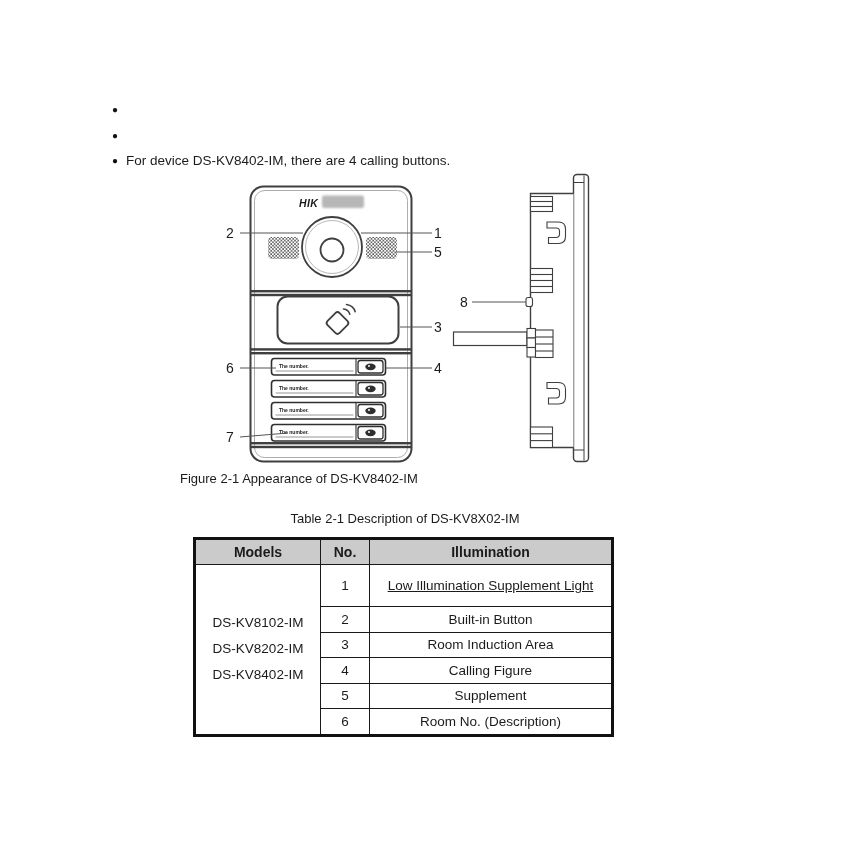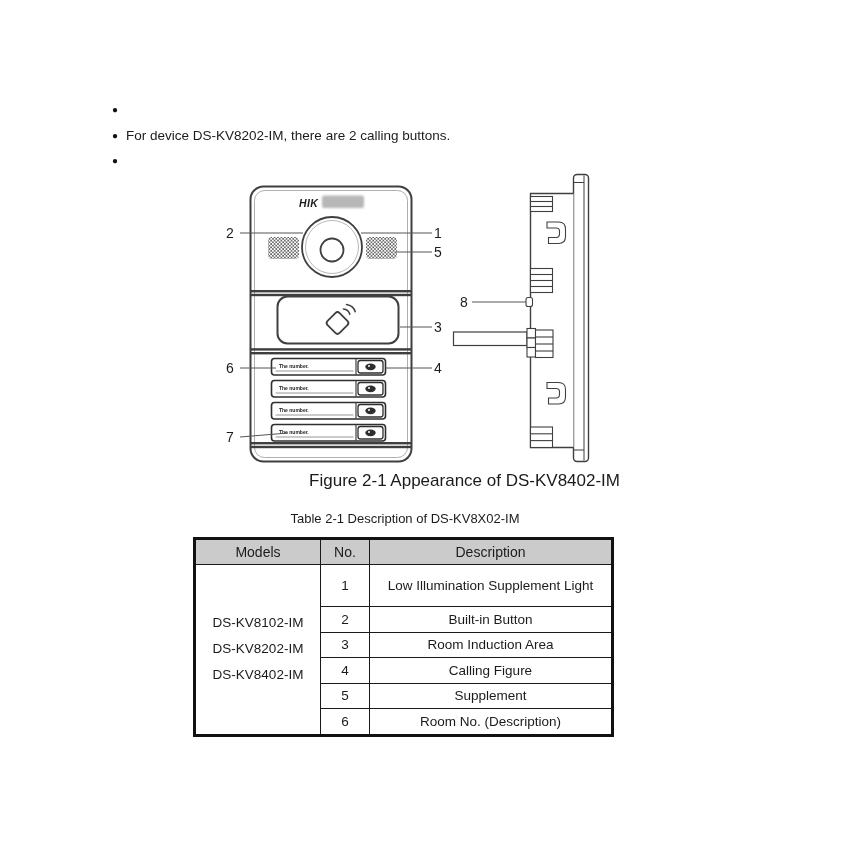--- a/index.html
+++ b/index.html
@@ -11,51 +11,51 @@
   .bullets { position:absolute; left:112px; top:97px; }
   .bullet-item { display:flex; align-items:center; height:25.5px; font-size:13.5px; white-space:nowrap; }
   .bullet-dot { font-size:10px; margin-right:8px; color:#111; }
 
   .diagram-svg { position:absolute; left:0; top:0; }
   .diagram-svg text { font-family:"Liberation Sans", sans-serif; fill:#1c1c1c; }
   .callout-num { font-size:14px; }
   .room-label { font-size:5px; font-weight:bold; fill:#2d2d2d; }
   .logo-text { font-size:10.5px; font-style:italic; font-weight:bold; fill:#9b9b9b; letter-spacing:.4px; }
 
-  .figure-caption { position:absolute; left:180px; top:471px; width:440px; text-align:right; font-size:17px; }
+  .figure-caption { position:absolute; left:180px; top:471px; width:440px; text-align:left; font-size:13px; }
   .table-title   { position:absolute; left:180px; top:511px; width:450px; text-align:center; font-size:13px; }
 
   .desc-table {
     position:absolute; left:193px; top:537px; width:418px;
     border-collapse:collapse; table-layout:fixed;
     font-size:13.5px; border:3px solid #111;
   }
   .desc-table th, .desc-table td {
     border:1.8px solid #1a1a1a; text-align:center; vertical-align:middle; padding:0;
   }
-  .desc-table th { background:#cbcbcb; font-weight:normal; height:24px; font-size:14px; }
+  .desc-table th { background:#cbcbcb; font-weight:bold; height:24px; font-size:14px; }
   .row-tall td { height:41px; }
   .row-std  td { height:24.5px; }
   .models-cell { font-size:13.5px; }
   .models-cell div { line-height:26px; }
-  .cellwrap { display:inline-block; max-width:215px; line-height:17px; padding:2px 16px; }
+  .cellwrap { display:inline-block; max-width:215px; line-height:17px; padding:2px 16px;text-decoration:underline; }
 </style>
 </head>
 <body>
 
 <div class="bullets">
   <div class="bullet-item">
     <span class="bullet-dot">●</span>
   </div>
   <div class="bullet-item">
     <span class="bullet-dot">●</span>
-    <span>For device DS-KV8202-IM, there are 2 calling buttons.</span>
   </div>
   <div class="bullet-item">
     <span class="bullet-dot">●</span>
+    <span>For device DS-KV8402-IM, there are 4 calling buttons.</span>
   </div>
 </div>
 
 <svg class="diagram-svg" width="850" height="850" viewBox="0 0 850 850">
   <defs>
     <pattern id="dots" width="3.4" height="3.4" patternUnits="userSpaceOnUse">
       <circle cx="0.9" cy="0.9" r="0.85" fill="#3c3c3c"></circle>
       <circle cx="2.6" cy="2.6" r="0.85" fill="#3c3c3c"></circle>
     </pattern>
     <filter id="blur1" x="-20%" y="-40%" width="140%" height="180%">
@@ -217,21 +217,21 @@
 <table class="desc-table">
   <colgroup>
       <col style="width:126px">
       <col style="width:49px">
       <col style="width:243px">
     </colgroup>
   <tbody>
       <tr>
     <th>Models</th>
     <th>No.</th>
-    <th>Description</th>
+    <th>Illumination</th>
   </tr>
   <tr class="row-tall">
     <td rowspan="6" class="models-cell">
       <div>DS-KV8102-IM</div>
       <div>DS-KV8202-IM</div>
       <div>DS-KV8402-IM</div>
     </td>
     <td>1</td>
     <td><span class="cellwrap">Low Illumination Supplement Light</span></td>
   </tr>

